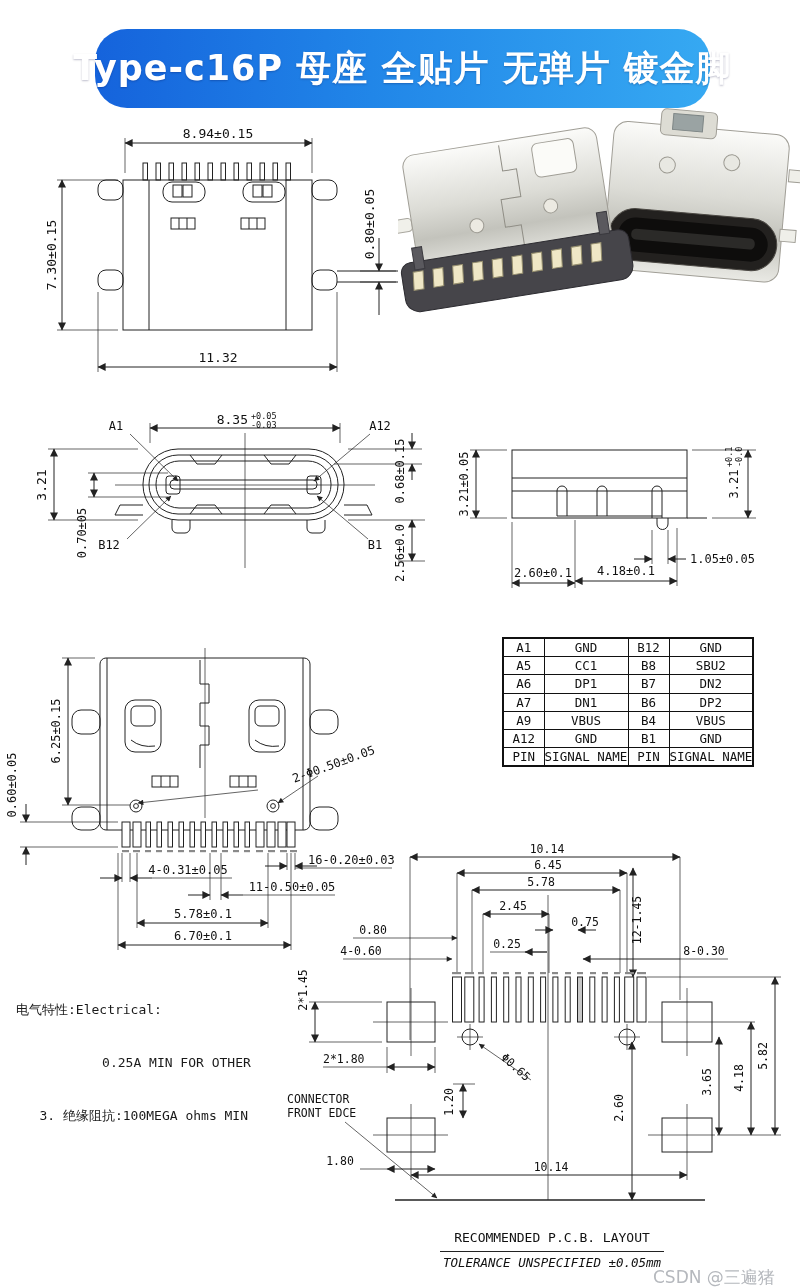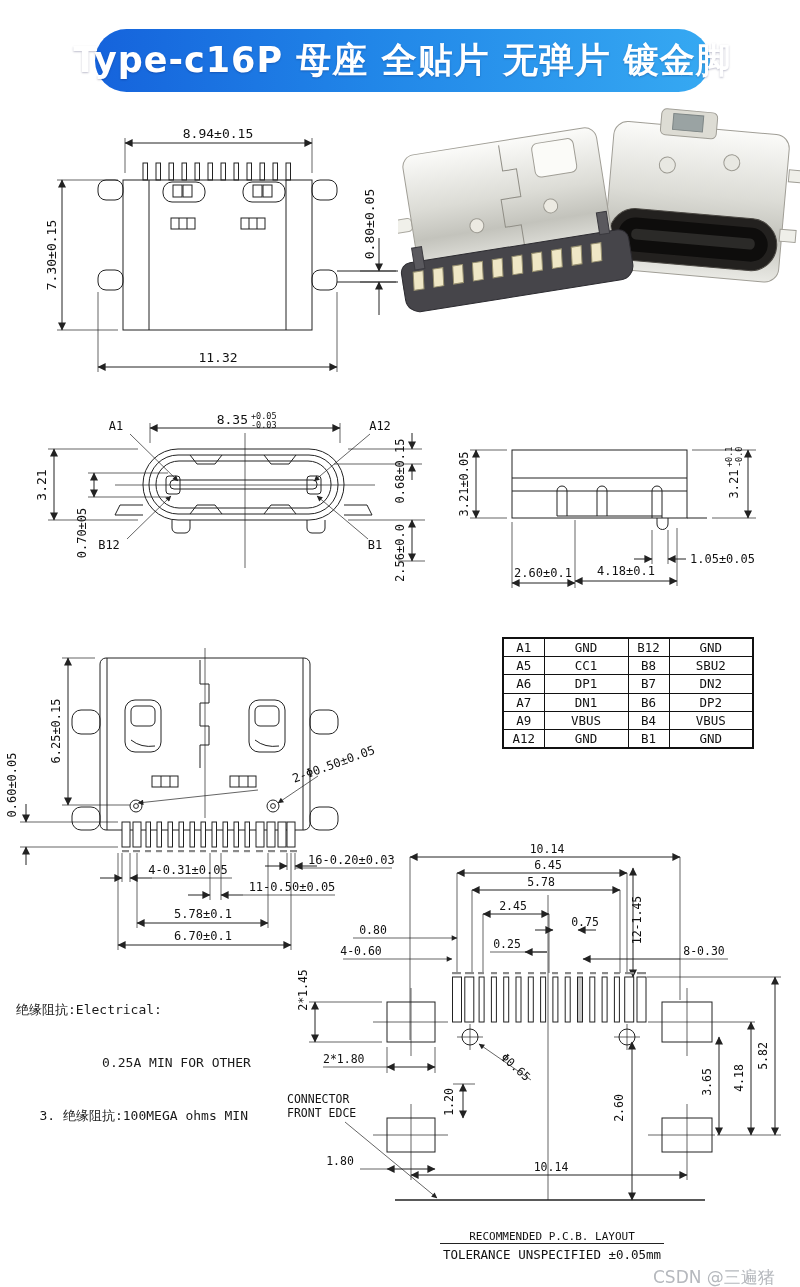--- a/index.html
+++ b/index.html
@@ -1,21 +1,21 @@
 <!DOCTYPE html>
 <html><head>
 <meta charset="utf-8">
 <style>
   html,body{margin:0;padding:0;background:#fff;}
   body{width:800px;height:1287px;position:relative;overflow:hidden;
        font-family:"DejaVu Sans", sans-serif;}
   .abs{position:absolute;}
 
   
-  .banner{left:95px;top:29px;width:615px;height:63px;border-radius:32px;
+  .banner{left:95px;top:29px;width:615px;height:79px;border-radius:32px;
     background:linear-gradient(90deg,#1563dc 0%,#2186e8 45%,#36a9f2 100%);
     display:flex;align-items:center;justify-content:center;}
   .banner span{color:#fff;font-size:35px;font-weight:bold;letter-spacing:1px;
     white-space:nowrap;text-shadow:0 1px 2px rgba(0,0,60,.25);}
 
   
   svg text{font-family:"DejaVu Sans Mono", monospace;fill:#111;}
   .d13{font-size:13px;} .d12{font-size:12px;} .d11{font-size:11.5px;} .d8{font-size:8.5px;}
   .ln line,.ln path,.ln rect,.ln circle,.ln polyline,.ln ellipse{
      stroke:#222;stroke-width:1;fill:none;}
@@ -33,23 +33,23 @@
   .pintable{border:2px solid #111;}
   .pintable col.cpin{width:41px;} .pintable col.csig{width:84px;}
 
   
   .notes{left:16px;top:966px;width:330px;font-family:"DejaVu Sans Mono", monospace;
     font-size:13px;line-height:17.6px;color:#1a1a1a;white-space:pre;}
 
   
   .footer{left:440px;top:1230px;width:224px;text-align:center;
     font-family:"DejaVu Sans Mono", monospace;color:#111;}
-  .footer .f1{font-size:11px;border-bottom:1.5px solid #222;padding-bottom:0;
+  .footer .f1{font-size:13px;border-bottom:1.5px solid #222;padding-bottom:6px;
     white-space:nowrap;}
-  .footer .f2{font-size:12.5px;padding-top:3px;white-space:nowrap;}
+  .footer .f2{font-size:12.5px;padding-top:3px;white-space:nowrap;font-style:italic;}
 
   .watermark{left:653px;top:1266px;font-size:17px;color:#b5b8bd;
     font-family:"DejaVu Sans", sans-serif;white-space:nowrap;}
 </style>
 </head>
 <body>
 
 <svg width="0" height="0" style="position:absolute">
   <defs>
     <marker id="ar" viewBox="0 0 10 10" refX="9.5" refY="5" markerWidth="10" markerHeight="8" orient="auto-start-reverse">
@@ -314,20 +314,26 @@
         <td>A9</td>
         <td>VBUS</td>
         <td>B4</td>
         <td>VBUS</td>
       </tr>
     <tr>
         <td>A12</td>
         <td>GND</td>
         <td>B1</td>
         <td>GND</td>
+      </tr>
+    <tr>
+        <td>PIN</td>
+        <td>SIGNAL NAME</td>
+        <td>PIN</td>
+        <td>SIGNAL NAME</td>
       </tr>
   </tbody>
 </table>
 
 <svg class="abs" style="left:0;top:618px" width="410" height="345" viewBox="0 0 410 345">
   <g class="ln">
     <line x1="205" y1="30" x2="205" y2="200" class="thin"></line>
     <rect x="100" y="40" width="210" height="172" rx="6"></rect>
     <line x1="107" y1="40" x2="107" y2="212"></line>
     <line x1="303" y1="40" x2="303" y2="212"></line>
@@ -427,21 +433,21 @@
   <text transform="rotate(-90 16 167)" x="16" y="167" text-anchor="middle" class="d12">0.60±0.05</text>
   <text transform="rotate(-20 335 150)" x="335" y="150" text-anchor="middle" class="d12">2-Φ0.50±0.05</text>
   <text x="188" y="256" text-anchor="middle" class="d12">4-0.31±0.05</text>
   <text x="308" y="246" class="d12">16-0.20±0.03</text>
   <text x="292" y="273" text-anchor="middle" class="d12">11-0.50±0.05</text>
   <text x="203" y="300" text-anchor="middle" class="d12">5.78±0.1</text>
   <text x="203" y="322" text-anchor="middle" class="d12">6.70±0.1</text>
 </svg>
 
 <div class="abs notes">
-  <div>绝缘阻抗:Electrical:</div>
+  <div>电气特性:Electrical:</div>
   <div>           0.25A MIN FOR OTHER</div>
   <div>   3. 绝缘阻抗:100MEGA ohms MIN</div>
   
   
   
   
   
   
   
   

